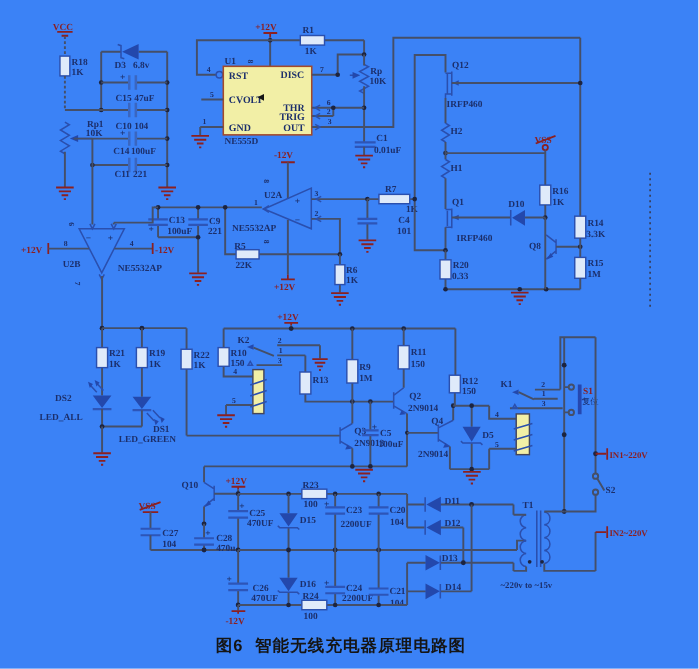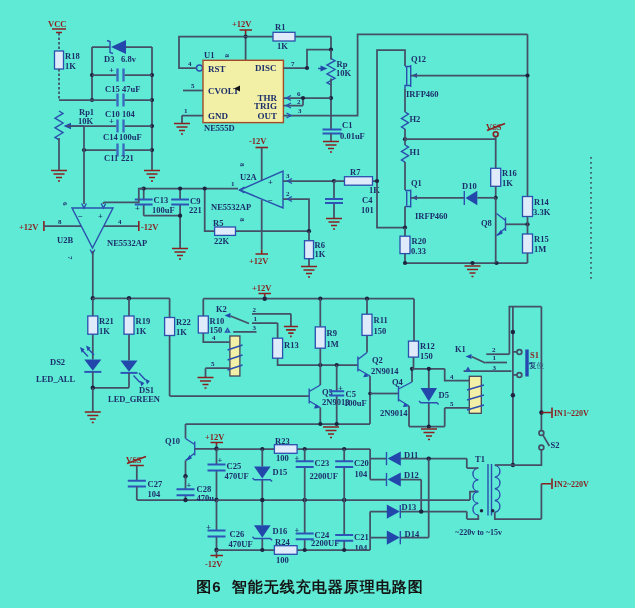--- a/index.html
+++ b/index.html
@@ -1,16 +1,16 @@
 <!DOCTYPE html>
 <html><head>
 <meta charset="utf-8">
 <style>
 html,body{margin:0;padding:0;background:#fbfbfc;}
-#cv{position:relative;width:635px;height:608px;background:#5eead4;filter:blur(0.28px);}
+#cv{position:relative;width:635px;height:608px;background:#3b82f6;filter:blur(0.28px);}
 text{font-family:"Liberation Serif",serif;fill:#1c2f6b;}
 .pn{font-size:7px;font-weight:bold;}
 .lb{font-size:8.5px;font-weight:bold;}
 .lbb{font-size:9px;font-weight:bold;}
 .red{fill:#8c1f1f;font-weight:bold;font-size:8.5px;}
 .w{stroke:#454f68;stroke-width:1.75;fill:none;}
 .cmp{stroke:#2a4fae;stroke-width:1.4;fill:none;}
 .rbox{stroke:#2a4fae;stroke-width:1.3;fill:#dfeafa;}
 .pl{stroke:#2d55b8;stroke-width:2;fill:none;}
 .plv{stroke:#3a66c0;stroke-width:2.3;fill:none;}

